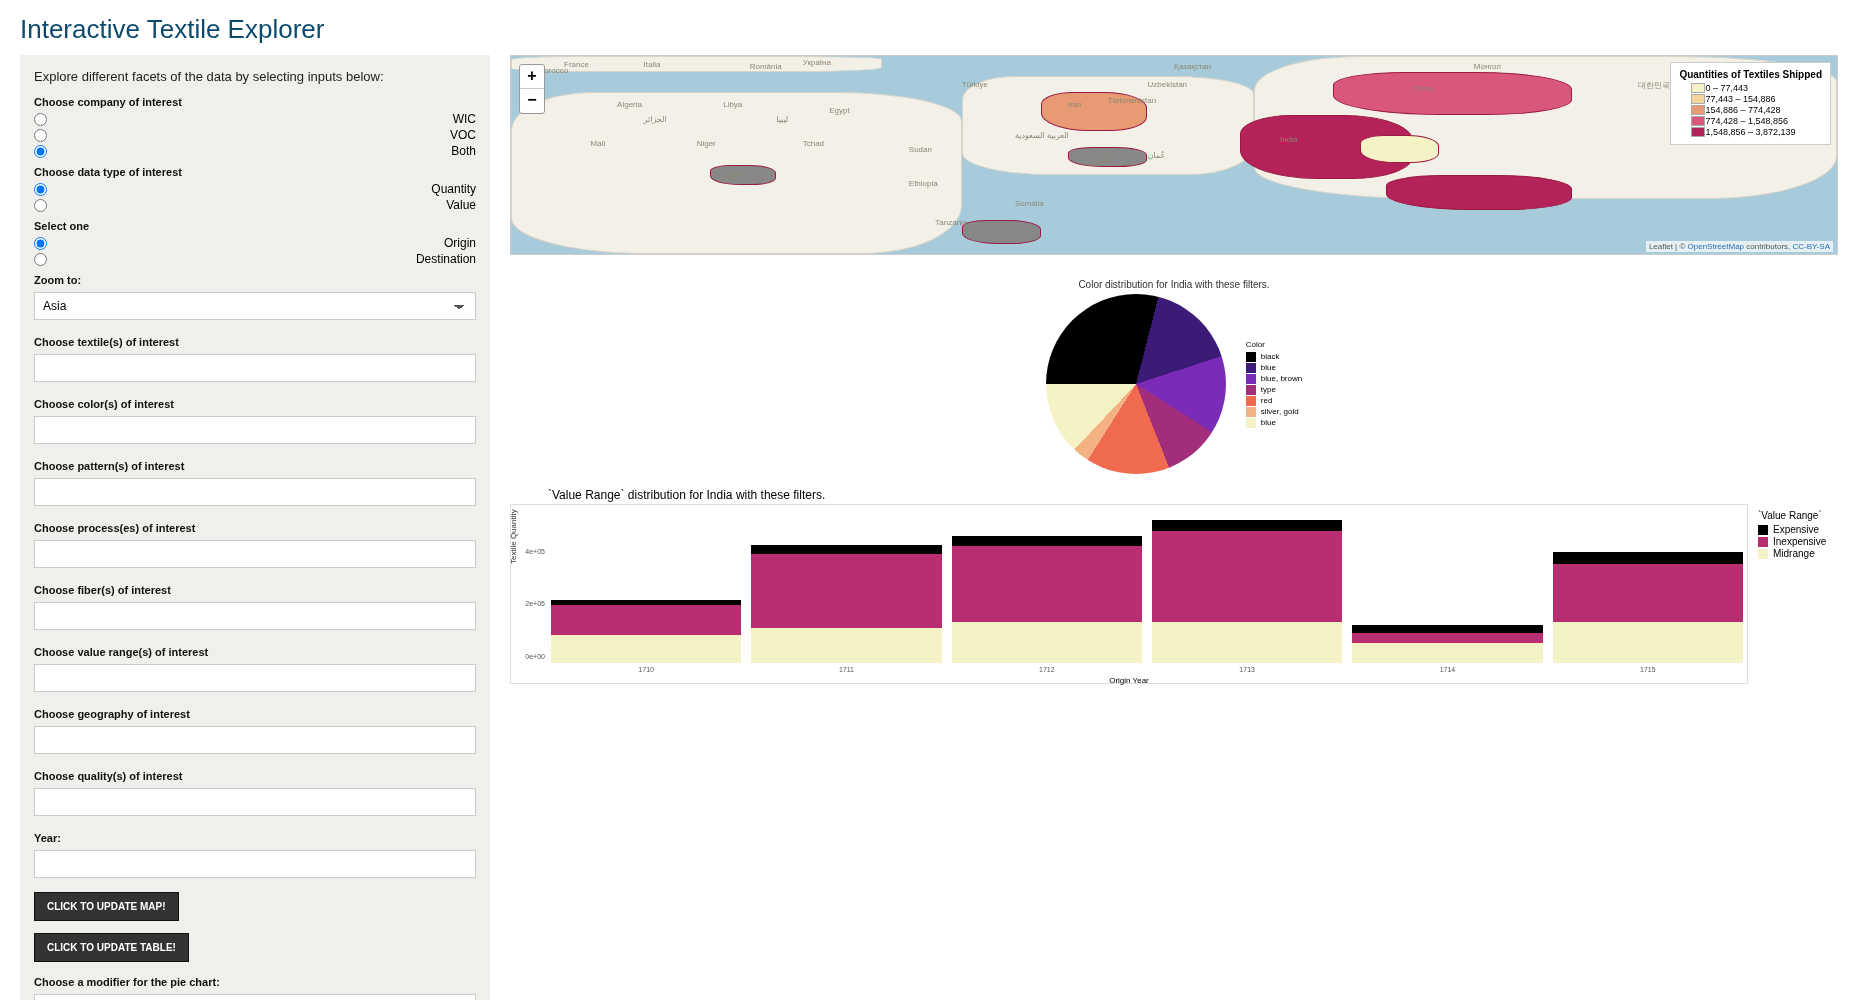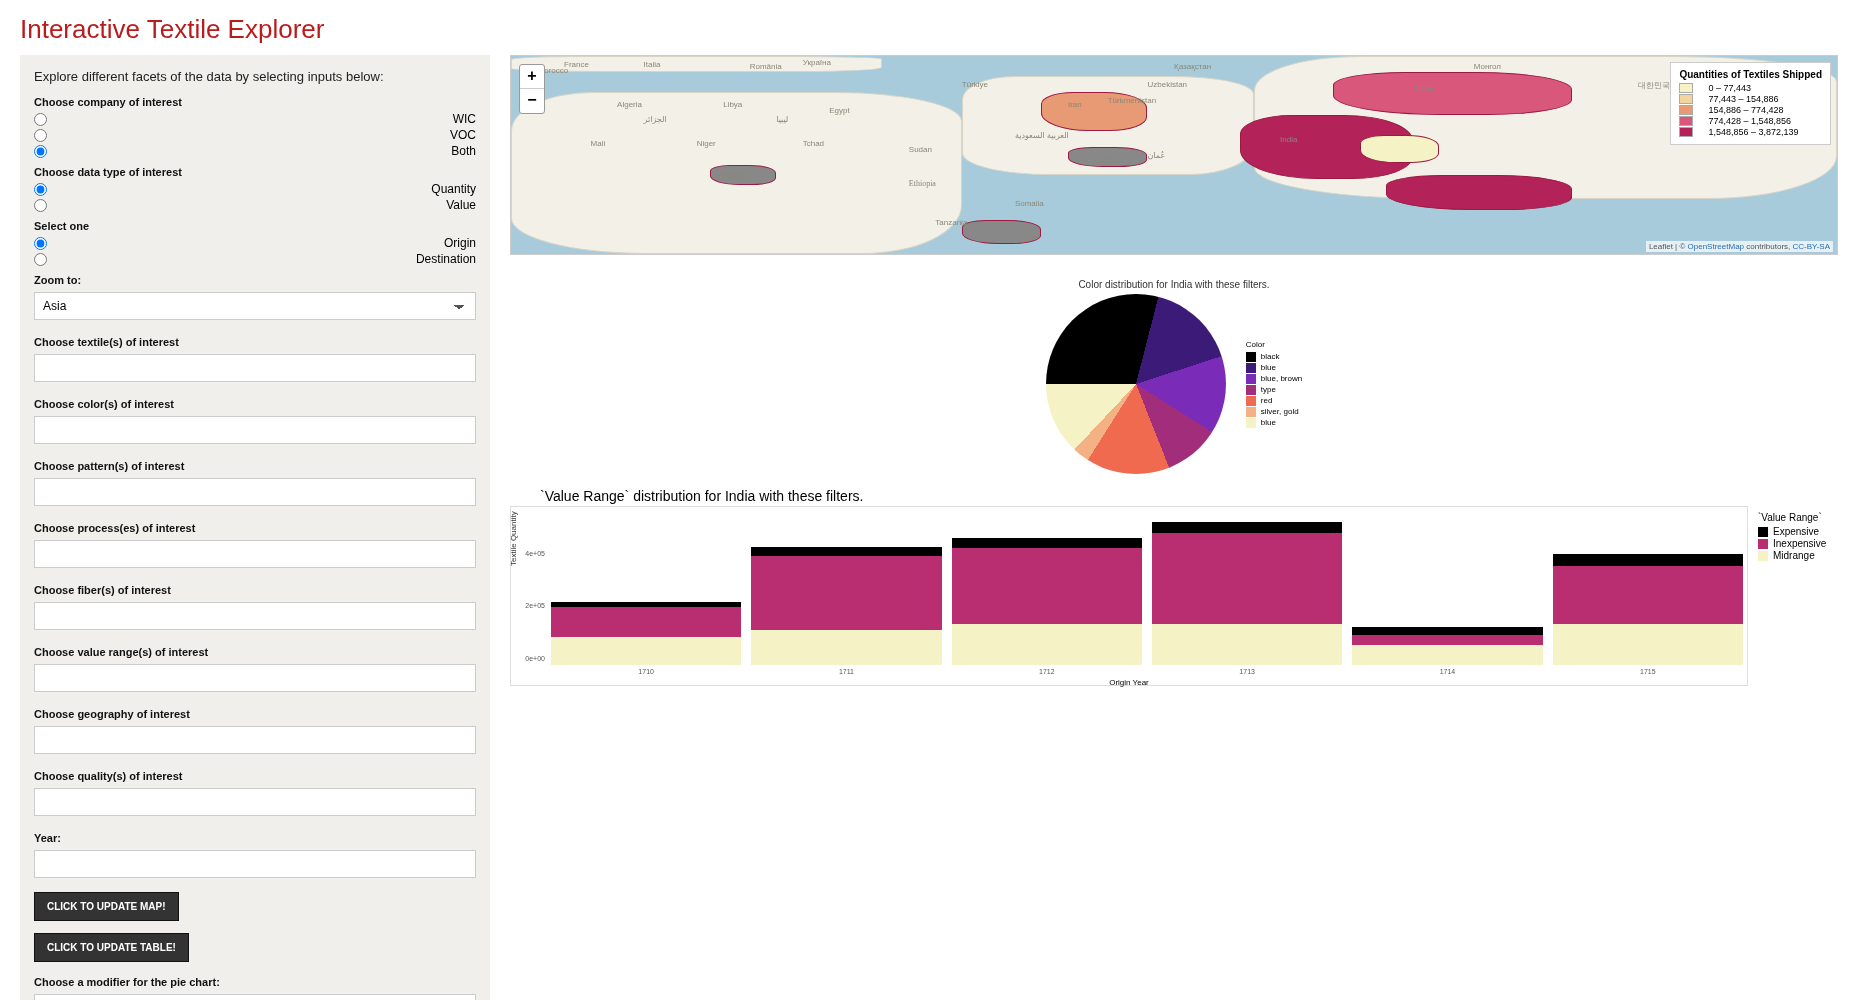--- a/index.html
+++ b/index.html
@@ -1,17 +1,17 @@
 <!DOCTYPE html>
 <html><head>
 <meta charset="utf-8">
 <style>
 * { box-sizing: border-box; font-family: Arial, Helvetica, sans-serif; }
 body { margin: 0; padding: 10px 20px; background: #fff; }
-h2 { margin: 4px 0 10px 0; font-weight: 500; font-size: 26px; color: #b91c1c; }
+h2 { margin: 4px 0 10px 0; font-weight: 500; font-size: 26px; color: #0c4a6e; }
 
 .container { display: flex; gap: 20px; }
 .sidebar { width: 470px; background: #f0efeb; padding: 14px; font-size: 12px; }
 .sidebar .intro { font-size: 13px; margin-bottom: 12px; color: #222; }
 .group-label { font-weight: 700; font-size: 11px; margin: 8px 0 4px 0; color: #111; }
 .radio-line { margin: 2px 0; display: flex; align-items: center; gap: 5px; font-size: 12px; justify-content: space-between; }
 .radio-line input { margin: 0; }
 .select, .textin { width: 100%; height: 28px; font-size: 12px; padding: 2px 8px; border: 1px solid #ccc; background: #fff; margin: 2px 0 8px 0; }
 .select { appearance: none; background-image: linear-gradient(45deg, transparent 50%, #555 50%), linear-gradient(135deg, #555 50%, transparent 50%); background-position: calc(100% - 16px) 12px, calc(100% - 11px) 12px; background-size: 5px 5px, 5px 5px; background-repeat: no-repeat; }
 .btn { background: #333; color: #fff; border: 1px solid #111; font-size: 10px; padding: 8px 12px; margin: 6px 0; cursor: pointer; font-weight: 600; }
@@ -23,36 +23,36 @@
 
 .map { position: relative; width: 100%; height: 200px; background: #a8cbdc; border: 1px solid #ccc; overflow: hidden; }
 .zoom { position: absolute; top: 8px; left: 8px; background: #fff; border: 1px solid #999; border-radius: 3px; z-index: 5; }
 .zoom div { width: 24px; height: 24px; text-align: center; line-height: 22px; font-size: 16px; font-weight: 700; cursor: pointer; border-bottom: 1px solid #ccc; }
 .zoom div:last-child { border-bottom: none; }
 .land { position: absolute; background: #f3f0e8; border: 1px solid #d8d4c6; }
 .country-label { position: absolute; font-size: 8px; color: #8a8876; pointer-events: none; }
 .highlight { position: absolute; border: 1px solid #9a1a40; }
 .map-legend { position: absolute; top: 6px; right: 6px; background: #fff; padding: 6px 8px; font-size: 9px; border: 1px solid #ccc; z-index: 5; }
 .map-legend .title { font-weight: 700; margin-bottom: 3px; font-size: 10px; }
-.map-legend .row { display: flex; align-items: center; gap: 15px; margin: 1px 0; }
+.map-legend .row { display: flex; align-items: center; gap: 0; margin: 1px 12px; }
 .map-legend .sw { width: 14px; height: 10px; border: 1px solid #aaa; }
 .attrib { position: absolute; bottom: 2px; right: 4px; font-size: 8px; color: #555; background: rgba(255,255,255,0.7); padding: 1px 3px; }
 .attrib a { color: #2a6db0; text-decoration: none; }
 
 .pie-section { text-align: center; margin-top: 24px; }
 .pie-title { font-size: 10px; color: #333; margin-bottom: 4px; }
 .pie-wrap { display: inline-flex; align-items: center; gap: 20px; }
 .pie { width: 180px; height: 180px; border-radius: 50%; }
 .pie-legend { text-align: left; font-size: 8px; }
 .pie-legend .hdr { font-weight: 400; margin-bottom: 3px; }
 .pie-legend .row { display: flex; align-items: center; gap: 5px; margin: 1px 0; }
 .pie-legend .sw { width: 10px; height: 10px; }
 
 .bar-section { margin-top: 10px; }
-.bar-title { font-size: 14px; margin-left: 30px; margin-bottom: 2px; }
+.bar-title { font-size: 12px; margin-left: 38px; margin-bottom: 2px; }
 .bar-area { display: flex; }
 .bar-plot { flex: 1; height: 180px; border: 1px solid #ddd; position: relative; background: #fff; }
 .y-axis { position: absolute; left: 0; top: 0; bottom: 20px; width: 36px; }
 .y-tick { position: absolute; right: 2px; font-size: 7px; color: #555; transform: translateY(-50%); }
 .y-title { position: absolute; left: -2px; top: 50%; transform: rotate(-90deg) translateX(20px); transform-origin: left top; font-size: 8px; color: #333; white-space: nowrap; }
 .bars { position: absolute; left: 40px; right: 4px; top: 6px; bottom: 20px; display: flex; align-items: flex-end; gap: 10px; }
 .bar-col { flex: 1; display: flex; flex-direction: column; justify-content: flex-end; position: relative; height: 100%; }
 .seg { width: 100%; }
 .x-label { position: absolute; top: 100%; left: 50%; transform: translateX(-50%); font-size: 7px; color: #555; margin-top: 3px; }
 .x-title { text-align: center; font-size: 8px; margin-top: 14px; }
@@ -166,21 +166,21 @@
           <div class="highlight" style="left: 34%; top: 83%; width: 6%; height: 12%; background: rgb(136, 136, 136); border-radius: 30% 40% 35% 45%;"></div>
           <div class="country-label" style="left: 2%; top: 5%;">Morocco</div>
           <div class="country-label" style="left: 8%; top: 22%;">Algeria</div>
           <div class="country-label" style="left: 16%; top: 22%;">Libya</div>
           <div class="country-label" style="left: 24%; top: 25%;">Egypt</div>
           <div class="country-label" style="left: 6%; top: 42%;">Mali</div>
           <div class="country-label" style="left: 14%; top: 42%;">Niger</div>
           <div class="country-label" style="left: 22%; top: 42%;">Tchad</div>
           <div class="country-label" style="left: 30%; top: 45%;">Sudan</div>
           <div class="country-label" style="left: 16%; top: 58%;">Nigeria</div>
-          <div class="country-label" style="left: 30%; top: 62%; font-family: Liberation Serif, serif;">Ethiopia</div>
+          <div class="country-label" style="left: 30%; top: 62%;">Ethiopia</div>
           <div class="country-label" style="left: 38%; top: 72%;">Somalia</div>
           <div class="country-label" style="left: 32%; top: 82%;">Tanzania</div>
           <div class="country-label" style="left: 4%; top: 2%;">France</div>
           <div class="country-label" style="left: 10%; top: 2%;">Italia</div>
           <div class="country-label" style="left: 18%; top: 3%;">România</div>
           <div class="country-label" style="left: 22%; top: 1%;">Україна</div>
           <div class="country-label" style="left: 34%; top: 12%;">Türkiye</div>
           <div class="country-label" style="left: 42%; top: 22%;">Iran</div>
           <div class="country-label" style="left: 50%; top: 3%;">Қазақстан</div>
           <div class="country-label" style="left: 48%; top: 12%;">Uzbekistan</div>

